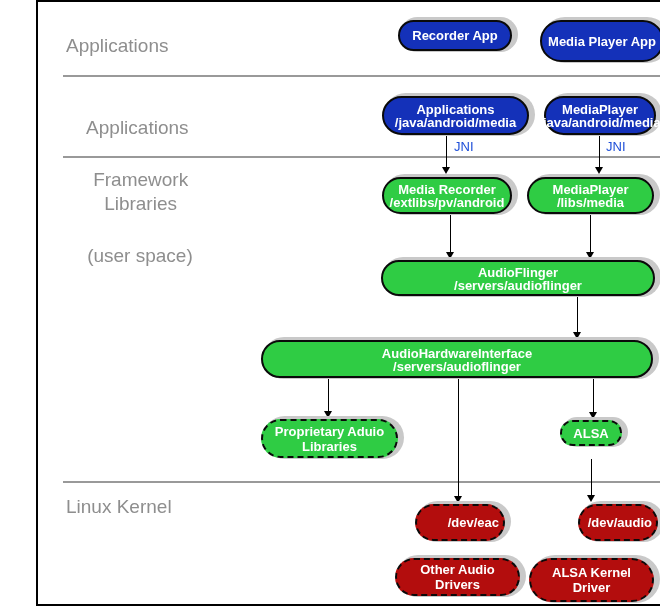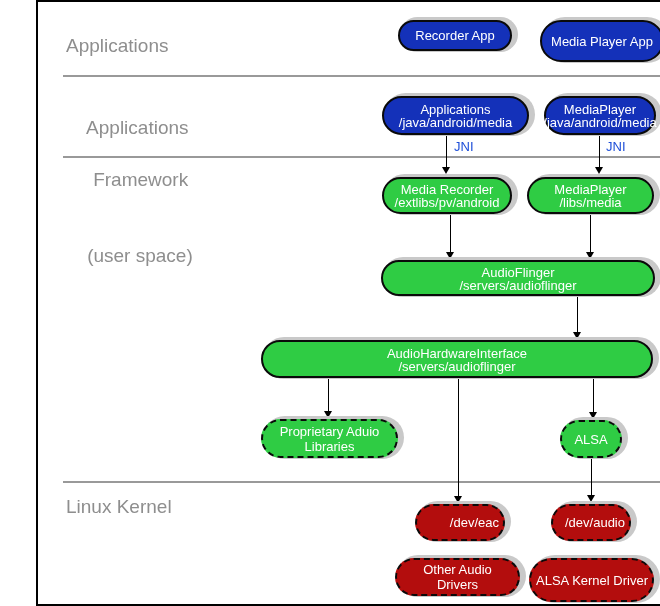--- a/index.html
+++ b/index.html
@@ -10,21 +10,21 @@
     margin-left:36px;
   }
   .divider { position:absolute; left:25px; width:622px; height:2px; background:#999; z-index:0; }
   .seclabel { position:absolute; color:var(--label-gray); font-size:19px; line-height:26px; z-index:1; white-space:pre; }
   .node {
     position:absolute; box-sizing:border-box;
     border:2px solid #0a0a0a; border-radius:40px;
     color:#fff; display:flex; flex-direction:column;
     align-items:center; justify-content:center; text-align:center;
     box-shadow:4px -1px 0 2px var(--shadow-gray);
-    z-index:2; padding:0 4px;
+    z-index:2; padding:0 4px;font-weight:bold;
   }
   .node .t { font-size:13px; line-height:15px; }
   .node .s { font-size:13px; line-height:12px; }
   .blue  { background:var(--app-blue); }
   .green { background:var(--lib-green); }
   .red   { background:var(--kernel-red);align-items:flex-end; }
   .dashed { border-style:dashed; }
   .arrow { position:absolute; width:1px; background:#000; z-index:1; }
   .arrow::after {
     content:""; position:absolute; left:-4px; bottom:-7px;
@@ -41,21 +41,21 @@
   <div class="divider" style="top:73px"></div>
   <div class="divider" style="top:154px"></div>
   <div class="divider" style="top:479px"></div>
 
   <div class="seclabel" style="left:28px;top:31px">Applications</div>
   <div class="seclabel" style="left:28px;top:87px">
     <span>Applications</span><br>
     <span style="padding-left:6px">Framework</span>
   </div>
   <div class="seclabel" style="left:28px;top:163px">
-    <br>
+    <span style="padding-left:17px">Libraries</span><br>
     <span>(user space)</span>
   </div>
   <div class="seclabel" style="left:28px;top:492px">Linux Kernel</div>
 
   <div class="node blue" style="left:360px;top:18px;width:114px;height:31px">
     <span class="t">Recorder App</span>
   </div>
   <div class="node blue" style="left:502px;top:18px;width:124px;height:42px">
     <span class="t">Media Player App</span>
   </div>
@@ -98,30 +98,30 @@
     <span class="s">/servers/audioflinger</span>
   </div>
 
   <div class="arrow" style="left:290px;top:377px;height:32px"></div>
   <div class="arrow" style="left:420px;top:377px;height:117px"></div>
   <div class="arrow" style="left:555px;top:377px;height:33px"></div>
 
   <div class="node green dashed" style="left:223px;top:417px;width:137px;height:39px">
     <span class="t">Proprietary Aduio Libraries</span>
   </div>
-  <div class="node green dashed" style="left:522px;top:418px;width:62px;height:38px">
+  <div class="node green dashed" style="left:522px;top:418px;width:62px;height:26px">
     <span class="t">ALSA</span>
   </div>
 
   <div class="arrow" style="left:553px;top:457px;height:36px"></div>
 
   <div class="node red dashed" style="left:377px;top:502px;width:90px;height:37px">
     <span class="t">/dev/eac</span>
   </div>
-  <div class="node red dashed" style="left:513px;top:502px;width:80px;height:37px">
+  <div class="node red dashed" style="left:540px;top:502px;width:80px;height:37px">
     <span class="t">/dev/audio</span>
   </div>
   <div class="node red dashed" style="left:357px;top:556px;width:125px;height:38px">
     <span class="t">Other Audio Drivers</span>
   </div>
   <div class="node red dashed" style="left:491px;top:556px;width:125px;height:44px">
     <span class="t">ALSA Kernel Driver</span>
   </div>
 
 </div>

